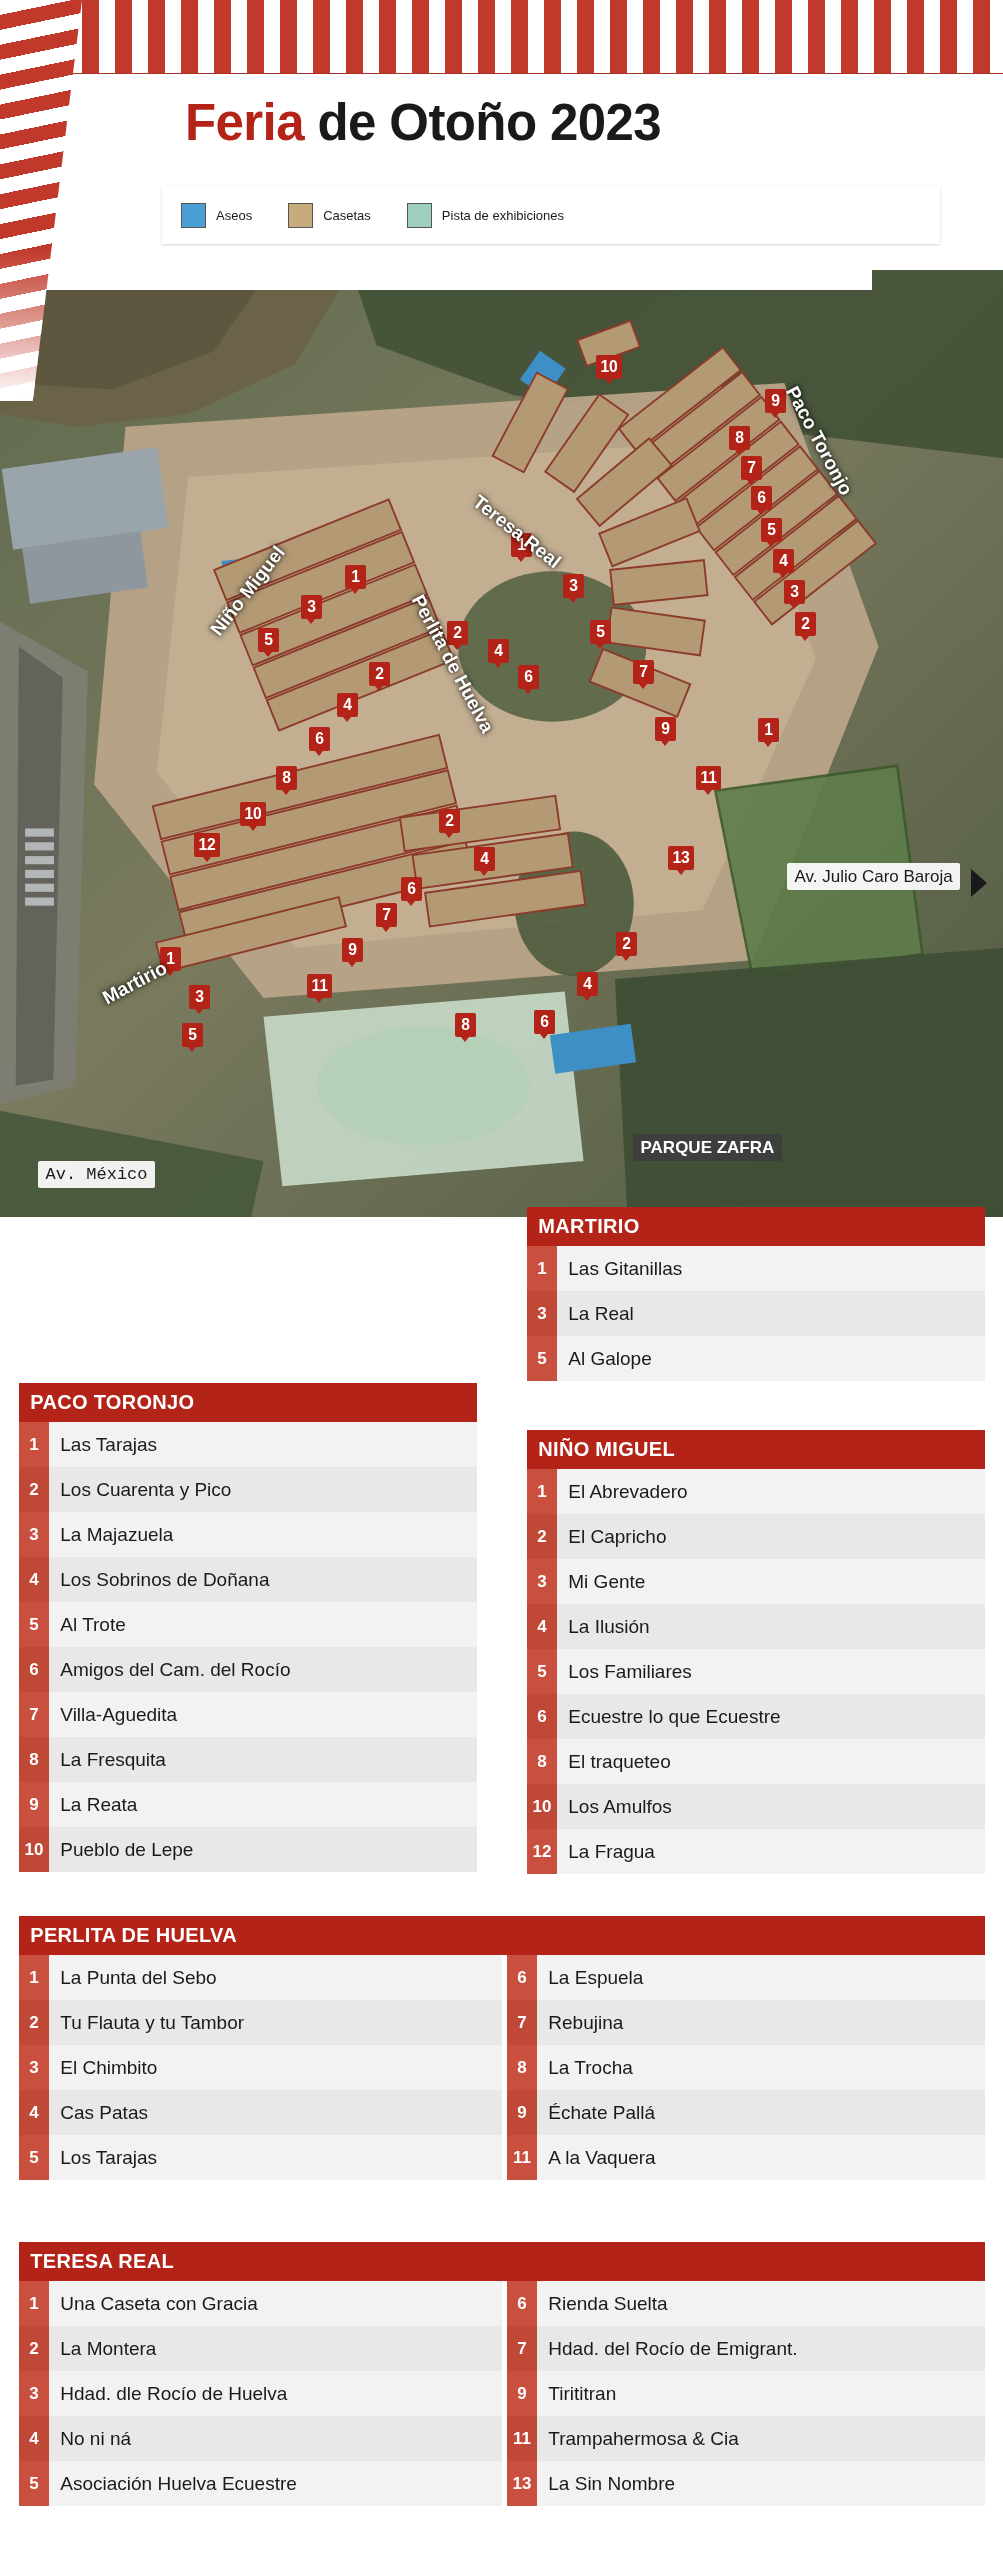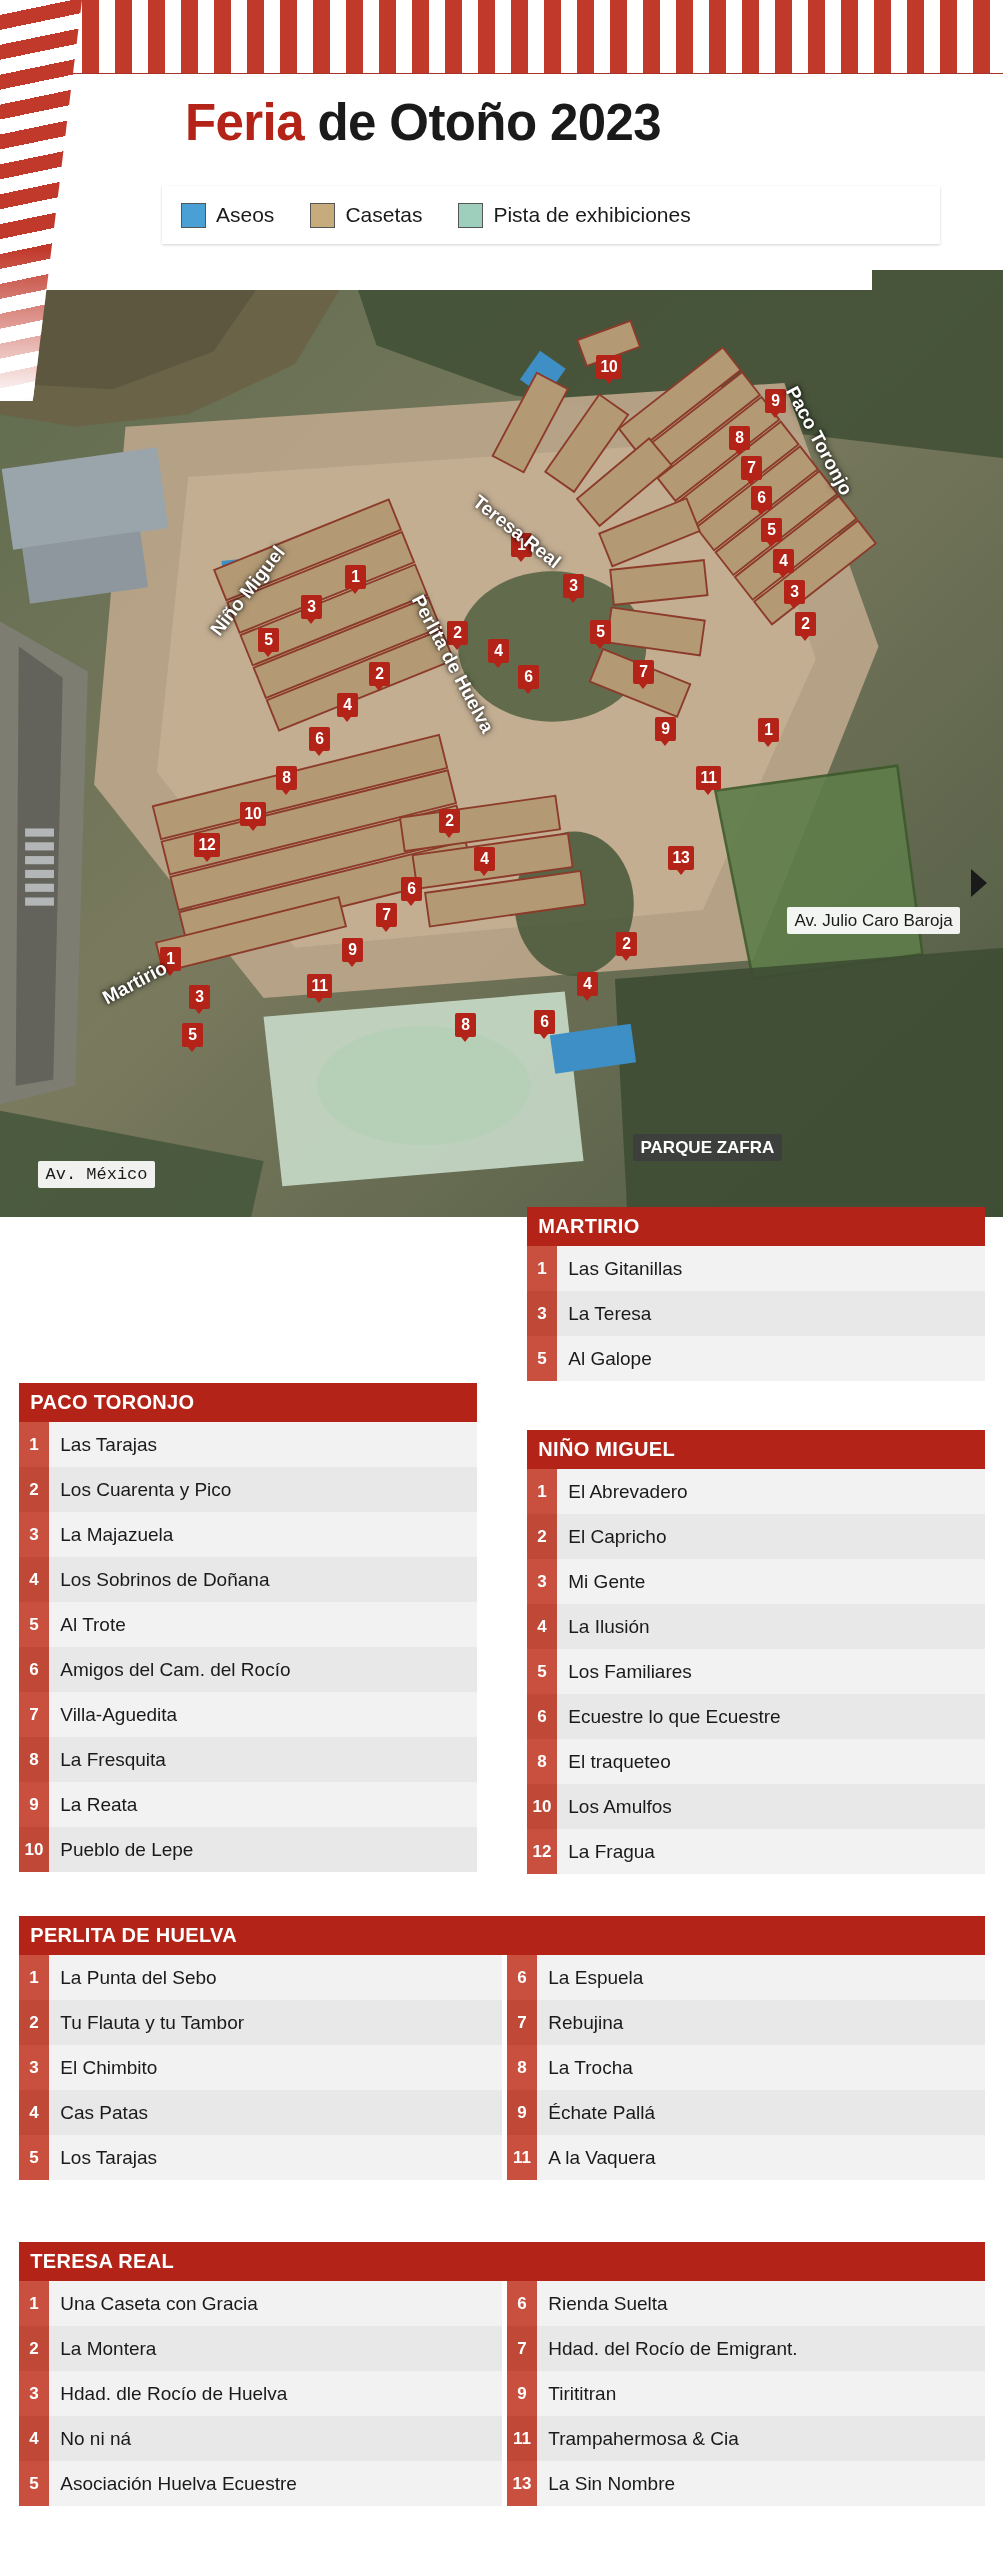--- a/index.html
+++ b/index.html
@@ -71,21 +71,21 @@
     align-items: center;
     padding-left: 19px;
     gap: 36px;
     box-shadow: 0 0.6px 2.5px rgba(0,0,0,.18);
   }
   .legend-item { display: flex; align-items: center; gap: 10px; }
   .legend-swatch {
     width: 25px; height: 25px;
     border: 1.3px solid #555;
   }
-  .legend-label { font-size: 21px; color: #1a1a1a; }
+  .legend-label { font-size: 13px; color: #1a1a1a; }
 
   
   .map {
     position: absolute;
     top: 270px; left: 0;
     width: 1004px; height: 947px;
     overflow: hidden;
     background: #6d6a52;
   }
   .map-bg { position: absolute; inset: 0; }
@@ -315,21 +315,21 @@
       <rect x="250" y="1035" width="300" height="48" transform="rotate(-14 400 1059)"></rect>
     </g>
   </svg>
 
   <div class="street-label" style="left:464px; top:251px; transform:rotate(38deg);">Teresa Real</div>
   <div class="street-label" style="left:759px; top:160px; transform:rotate(62deg);">Paco Toronjo</div>
   <div class="street-label" style="left:194px; top:310px; transform:rotate(-52deg);">Niño Miguel</div>
   <div class="street-label" style="left:376px; top:383px; transform:rotate(62deg);">Perlita de Huelva</div>
   <div class="street-label" style="left:100px; top:702px; transform:rotate(-28deg);">Martirio</div>
 
-  <div class="place-label" style="left:787px; top:593px; text-align:center;margin-top:44px;">Av. Julio Caro Baroja</div>
+  <div class="place-label" style="left:787px; top:593px; text-align:center;">Av. Julio Caro Baroja</div>
   <div class="arrow-right" style="left:971px; top:599px;"></div>
   <div class="place-label dark" style="left:633px; top:864px;">PARQUE ZAFRA</div>
   <div class="place-label" style="left:38px; top:891px;font-family:Liberation Mono, monospace;">Av. México</div>
 
   <div class="badge" style="left:596px; top:85px;">10</div>
   <div class="badge" style="left:765px; top:119px;">9</div>
   <div class="badge" style="left:729px; top:156px;">8</div>
   <div class="badge" style="left:741px; top:186px;">7</div>
   <div class="badge" style="left:751px; top:216px;">6</div>
   <div class="badge" style="left:761px; top:248px;">5</div>
@@ -377,21 +377,21 @@
 
 <div class="panel" style="left:527px; top:1207px; width:458px;">
   <div class="panel-head">MARTIRIO</div>
   <div class="rows">
     <div class="row">
       <div class="row-num">1</div>
       <div class="row-name">Las Gitanillas</div>
     </div>
     <div class="row">
       <div class="row-num">3</div>
-      <div class="row-name">La Teresa</div>
+      <div class="row-name">La Real</div>
     </div>
     <div class="row">
       <div class="row-num">5</div>
       <div class="row-name">Al Galope</div>
     </div>
   </div>
 </div>
 
 <div class="panel" style="left:19px; top:1383px; width:458px;">
   <div class="panel-head">PACO TORONJO</div>

